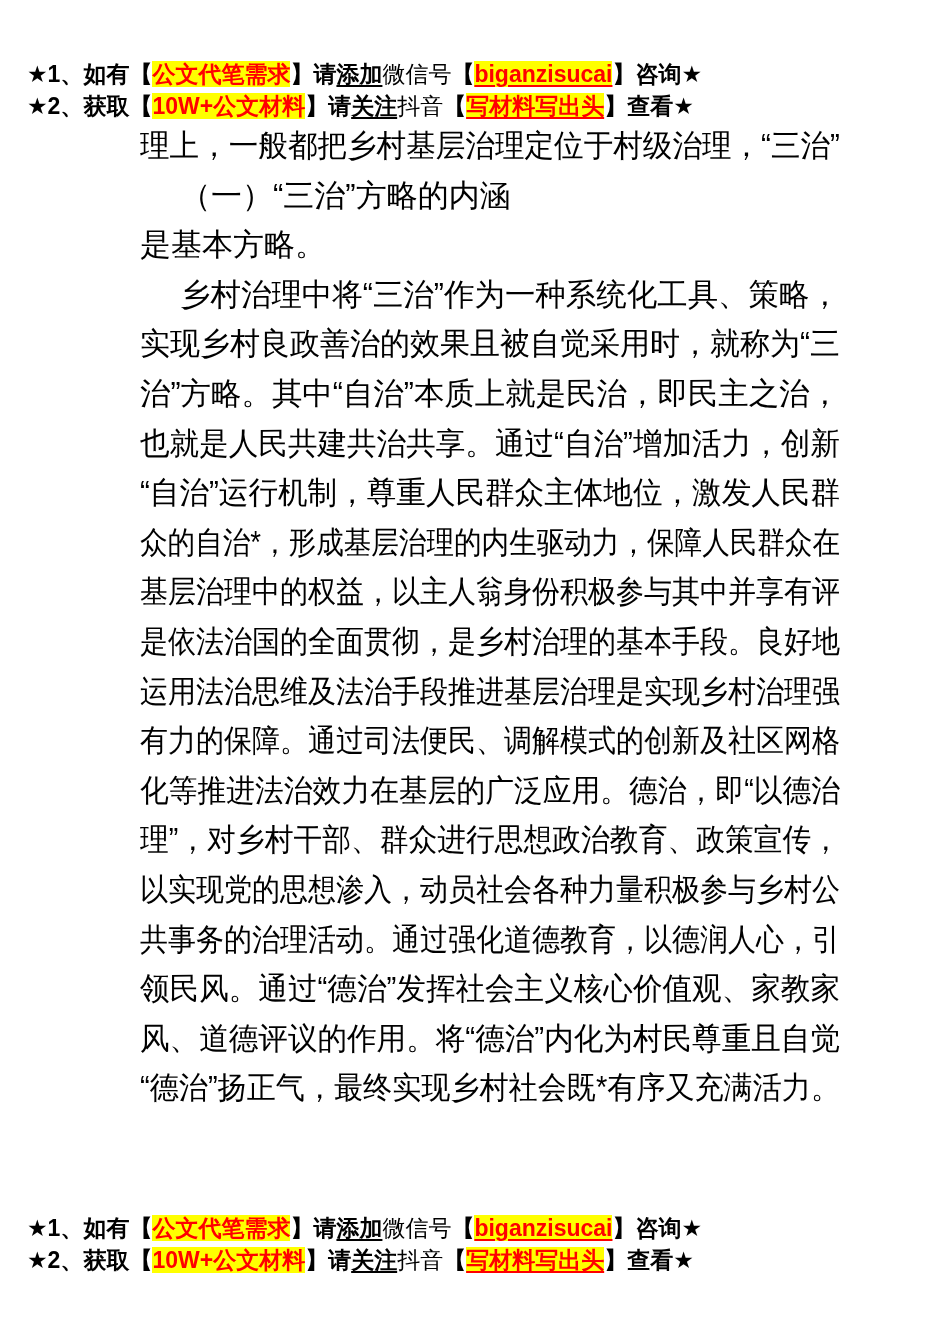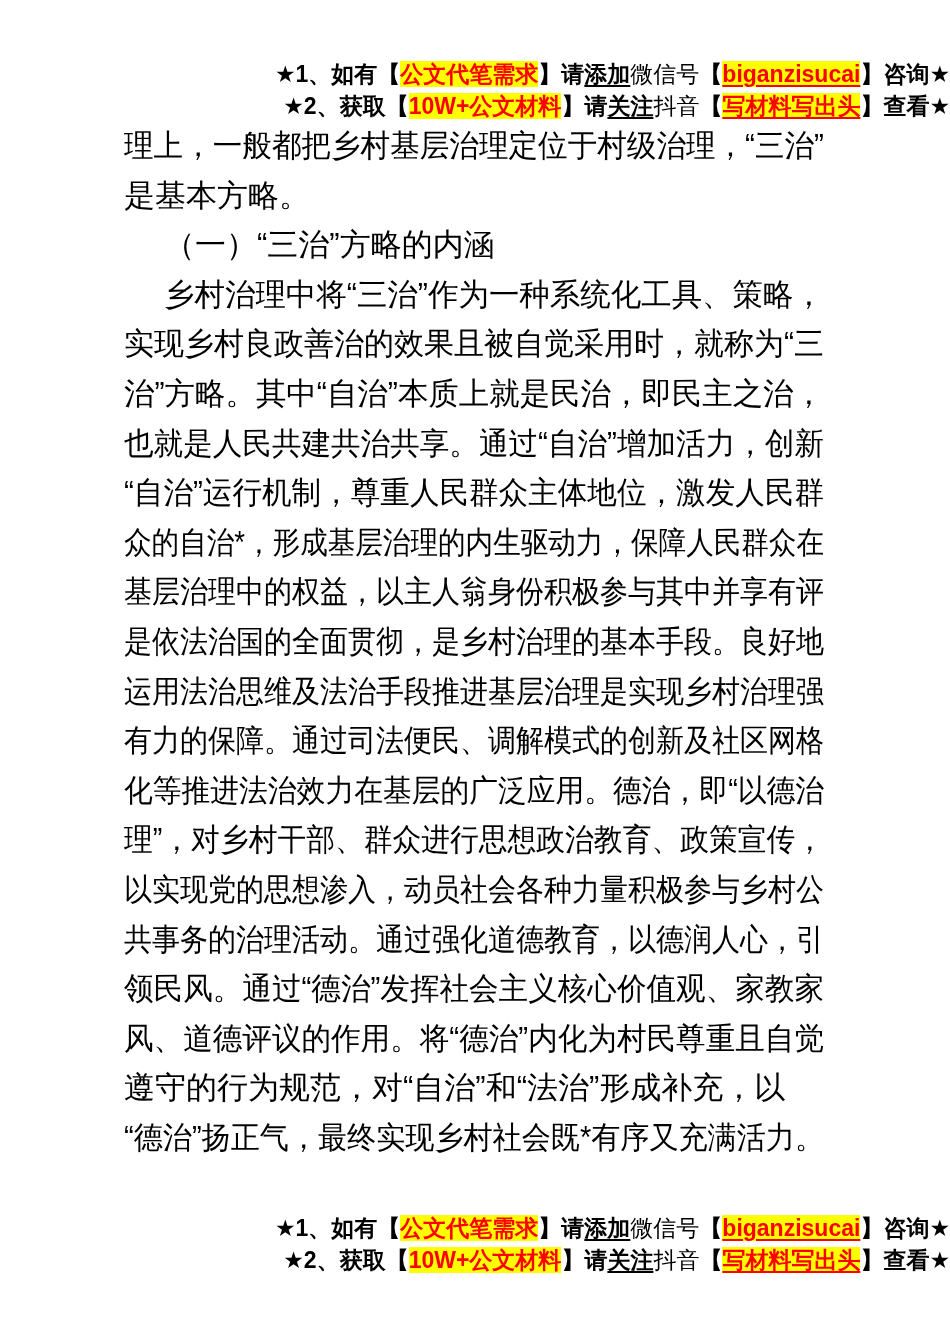--- a/index.html
+++ b/index.html
@@ -15,21 +15,21 @@
     overflow: hidden;
     font-family: "Liberation Sans", "DejaVu Sans", sans-serif;
     color: #000000;
   }
 
   
   .promo {
     position: absolute;
     left: 0;
     right: 0;
-    text-align: right;
+    text-align: left;
     padding-left: 27px;
   }
   .promo-header { top: 58px; }
   .promo-footer { top: 1212px; }
   .promo-line {
     font-size: 23px;
     line-height: 32px;
     font-weight: bold;
     white-space: nowrap;
   }
@@ -50,21 +50,21 @@
     background: #ffff00;
     text-decoration: underline;
     text-decoration-thickness: 2px;
     text-underline-offset: 3px;
   }
 
   
   .doc-body {
     position: absolute;
     top: 121px;
-    left: 124px;
+    left: 140px;
     width: 700px;
   }
   .text-line {
     font-size: 31px;
     line-height: 49.6px;
     font-weight: normal;
     color: #000000;
     white-space: nowrap;
     width: max-content;
     letter-spacing: 0px;
@@ -76,39 +76,38 @@
 
 <div class="page">
 
   <header class="promo promo-header">
     <div class="promo-line"><span class="run plain">★1、如有【</span><span class="run mark">公文代笔需求</span><span class="run plain">】请</span><span class="run underline">添加</span><span class="run light">微信号</span><span class="run plain">【</span><span class="run mark-underline">biganzisucai</span><span class="run plain">】咨询★</span></div>
     <div class="promo-line"><span class="run plain">★2、获取【</span><span class="run mark">10W+公文材料</span><span class="run plain">】请</span><span class="run underline">关注</span><span class="run light">抖音</span><span class="run plain">【</span><span class="run mark-underline">写材料写出头</span><span class="run plain">】查看★</span></div>
   </header>
 
   <main class="doc-body">
       <div class="text-line" style="transform-origin: left center; transform: scaleX(0.9541);">理上，一般都把乡村基层治理定位于村级治理，“三治”</div>
+      <div class="text-line indent">（一）“三治”方略的内涵</div>
       <div class="text-line">是基本方略。</div>
-      <div class="text-line indent">（一）“三治”方略的内涵</div>
       <div class="text-line indent" style="transform-origin: left center; transform: scaleX(0.9826);">乡村治理中将“三治”作为一种系统化工具、策略，</div>
       <div class="text-line" style="transform-origin: left center; transform: scaleX(0.9677);">实现乡村良政善治的效果且被自觉采用时，就称为“三</div>
       <div class="text-line" style="transform-origin: left center; transform: scaleX(0.9818);">治”方略。其中“自治”本质上就是民治，即民主之治，</div>
       <div class="text-line" style="transform-origin: left center; transform: scaleX(0.9541);">也就是人民共建共治共享。通过“自治”增加活力，创新</div>
       <div class="text-line" style="transform-origin: left center; transform: scaleX(0.9541);">“自治”运行机制，尊重人民群众主体地位，激发人民群</div>
       <div class="text-line" style="transform-origin: left center; transform: scaleX(0.8894);">众的自治*，形成基层治理的内生驱动力，保障人民群众在</div>
       <div class="text-line" style="transform-origin: left center; transform: scaleX(0.9032);">基层治理中的权益，以主人翁身份积极参与其中并享有评</div>
       <div class="text-line" style="transform-origin: left center; transform: scaleX(0.9032);">是依法治国的全面贯彻，是乡村治理的基本手段。良好地</div>
       <div class="text-line" style="transform-origin: left center; transform: scaleX(0.9032);">运用法治思维及法治手段推进基层治理是实现乡村治理强</div>
       <div class="text-line" style="transform-origin: left center; transform: scaleX(0.9032);">有力的保障。通过司法便民、调解模式的创新及社区网格</div>
       <div class="text-line" style="transform-origin: left center; transform: scaleX(0.928);">化等推进法治效力在基层的广泛应用。德治，即“以德治</div>
       <div class="text-line" style="transform-origin: left center; transform: scaleX(0.928);">理”，对乡村干部、群众进行思想政治教育、政策宣传，</div>
       <div class="text-line" style="transform-origin: left center; transform: scaleX(0.9032);">以实现党的思想渗入，动员社会各种力量积极参与乡村公</div>
       <div class="text-line" style="transform-origin: left center; transform: scaleX(0.9032);">共事务的治理活动。通过强化道德教育，以德润人心，引</div>
       <div class="text-line" style="transform-origin: left center; transform: scaleX(0.9541);">领民风。通过“德治”发挥社会主义核心价值观、家教家</div>
       <div class="text-line" style="transform-origin: left center; transform: scaleX(0.9541);">风、道德评议的作用。将“德治”内化为村民尊重且自觉</div>
-      <div class="text-line">遵守的行为规范，对“自治”和“法治”形成补充，以</div>
       <div class="text-line" style="transform-origin: left center; transform: scaleX(0.9387);">“德治”扬正气，最终实现乡村社会既*有序又充满活力。</div>
     </main>
 
   <footer class="promo promo-footer">
     <div class="promo-line"><span class="run plain">★1、如有【</span><span class="run mark">公文代笔需求</span><span class="run plain">】请</span><span class="run underline">添加</span><span class="run light">微信号</span><span class="run plain">【</span><span class="run mark-underline">biganzisucai</span><span class="run plain">】咨询★</span></div>
     <div class="promo-line"><span class="run plain">★2、获取【</span><span class="run mark">10W+公文材料</span><span class="run plain">】请</span><span class="run underline">关注</span><span class="run light">抖音</span><span class="run plain">【</span><span class="run mark-underline">写材料写出头</span><span class="run plain">】查看★</span></div>
   </footer>
 
 </div>
 

